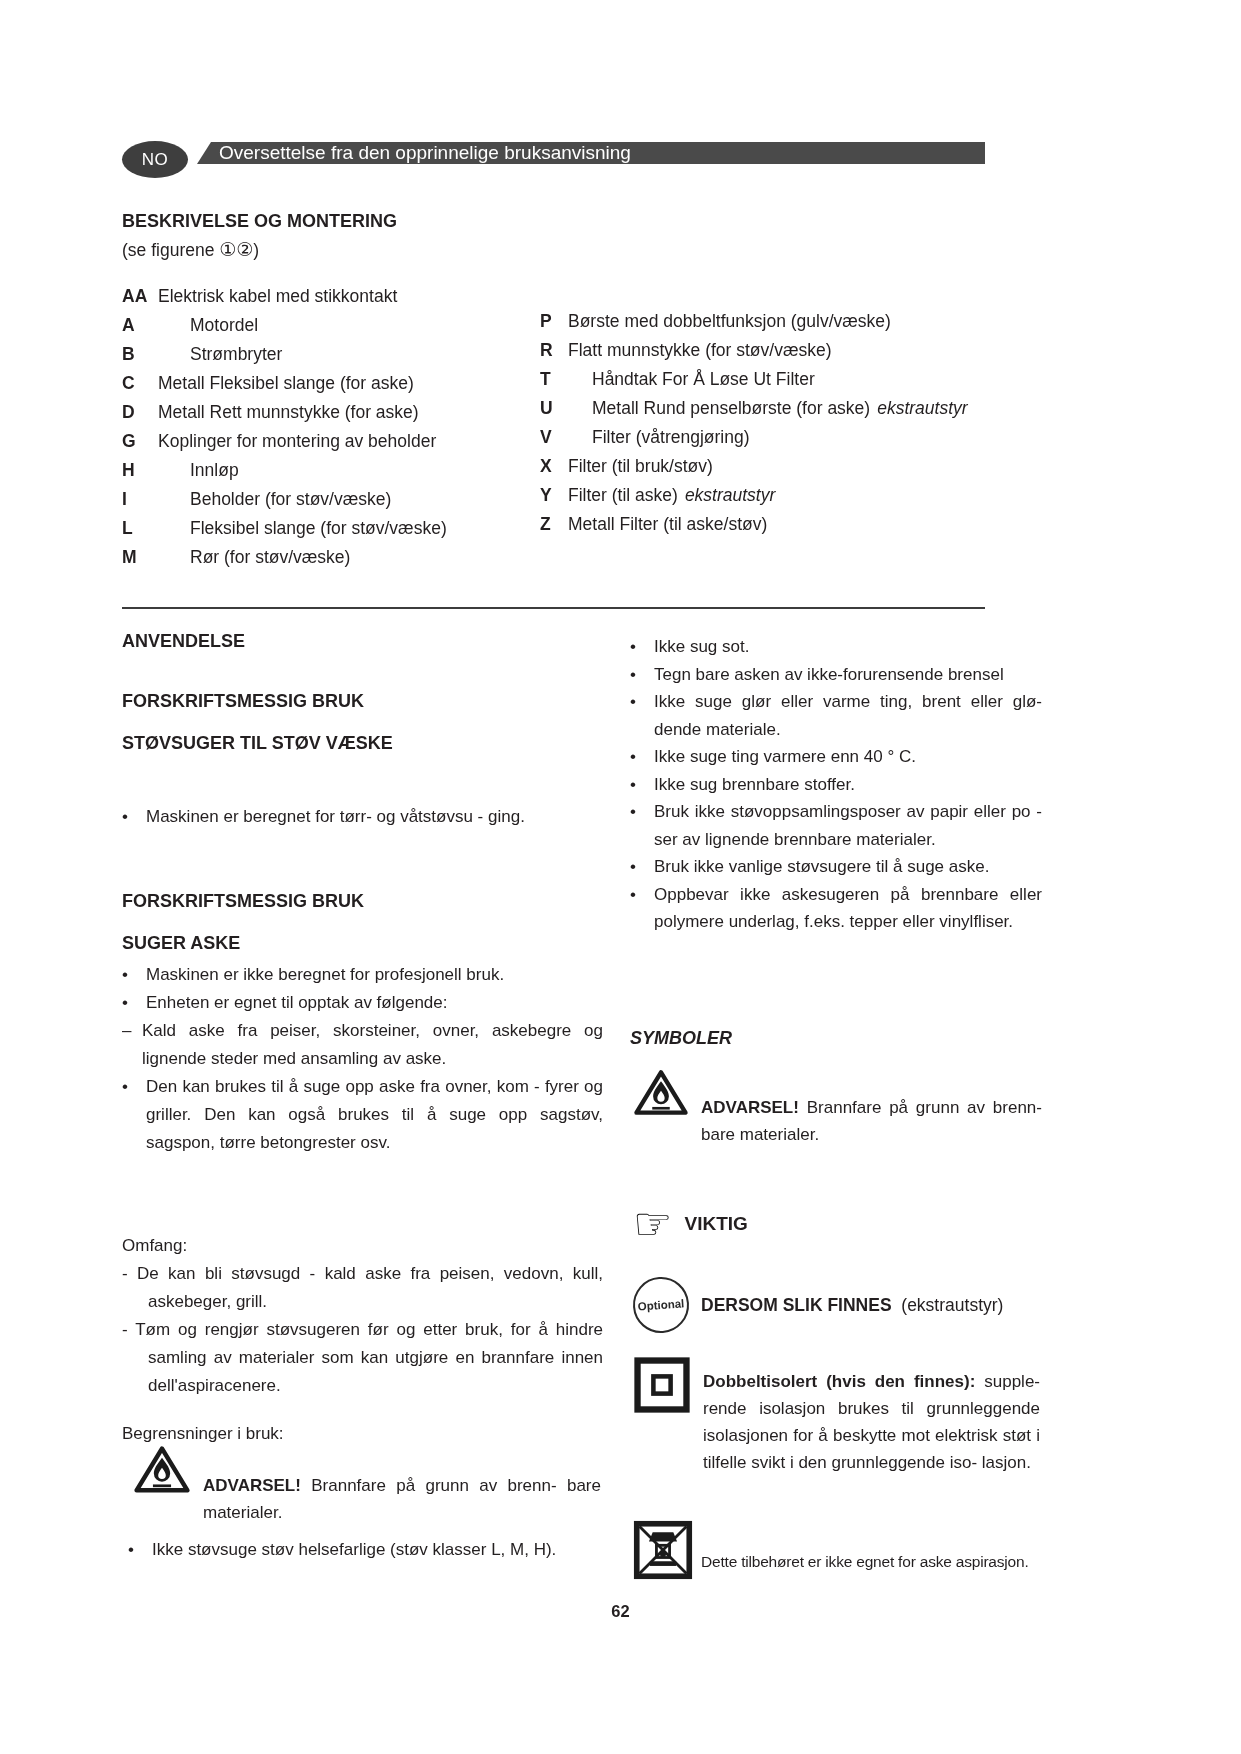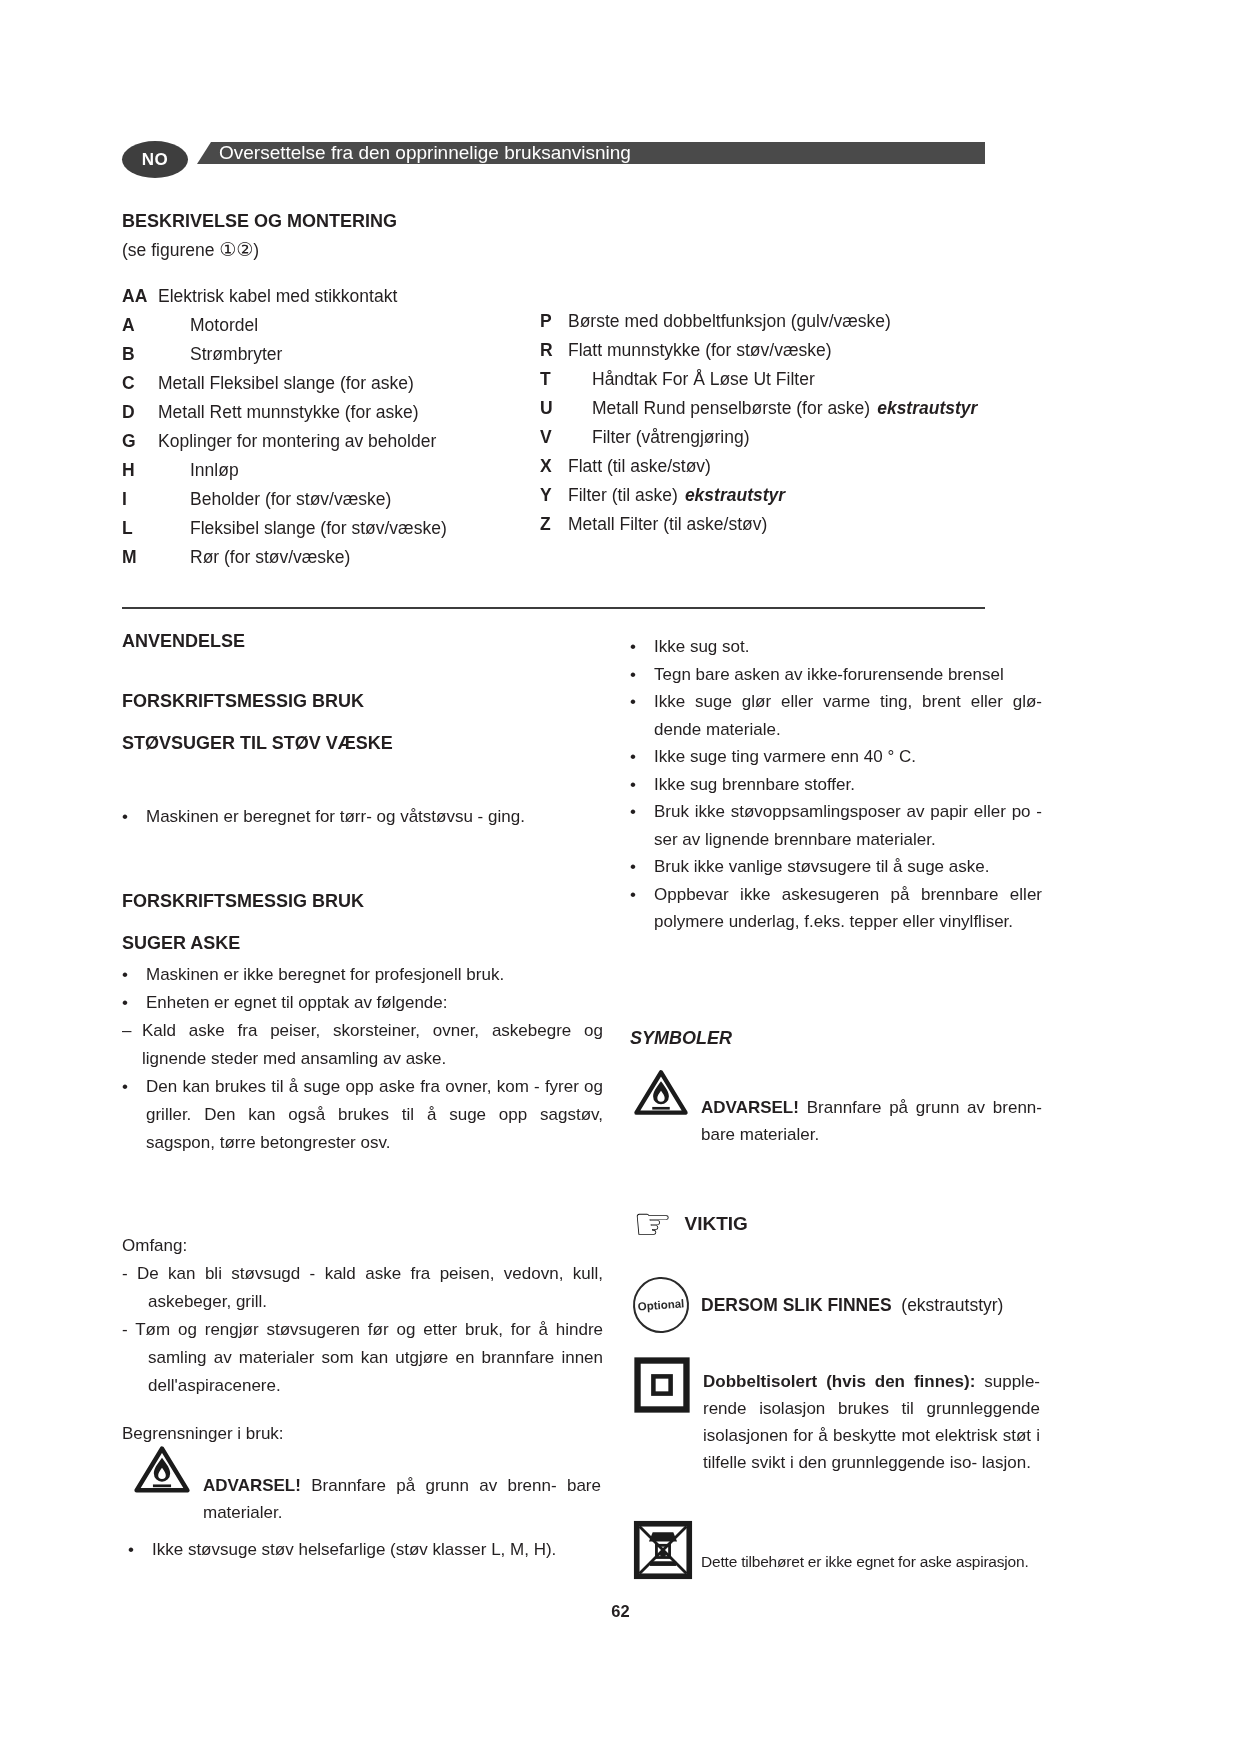--- a/index.html
+++ b/index.html
@@ -1,40 +1,40 @@
 <!DOCTYPE html>
 <html><head>
 <meta charset="utf-8">
 <style>
   html,body{margin:0;padding:0;background:#fff;}
   .page{position:relative;width:1241px;height:1754px;background:#ffffff;
         font-family:"Liberation Sans","DejaVu Sans",sans-serif;color:#231f20;overflow:hidden;}
 
   
   .lang-badge{position:absolute;left:122px;top:141px;width:66px;height:37px;background:#3e3e3e;
-              border-radius:50%;color:#fff;font-weight:bold;font-size:17px;
+              border-radius:50%;color:#fff;font-weight:normal;font-size:17px;
               display:flex;align-items:center;justify-content:center;letter-spacing:.5px;}
   .hdr-bar{position:absolute;left:197px;top:142px;width:788px;height:22px;background:#4a4a4a;color:#fff;
            font-size:19px;display:flex;align-items:center;padding-left:22px;box-sizing:border-box;
            clip-path:polygon(14px 0,100% 0,100% 100%,0 100%);}
 
   .sec-title{position:absolute;left:122px;top:211px;font-size:18px;font-weight:bold;}
   .sec-sub{position:absolute;left:122px;top:238px;font-size:17.5px;}
   .sec-sub .figs{font-size:19px;}
 
   
   .parts{position:absolute;font-size:17.5px;}
   .parts-left{left:122px;top:282px;width:460px;}
   .parts-right{left:540px;top:307px;width:470px;}
   .part{display:flex;line-height:29px;}
   .part .pk{font-weight:bold;flex:none;min-width:30px;margin-right:6px;}
   .parts-left .part .pk.tab{min-width:62px;}
   .parts-right .part .pk{min-width:22px;}
   .parts-right .part .pk.tab{min-width:46px;}
-  .part .note{margin-left:7px;font-weight:bold;}
+  .part .note{margin-left:7px;}
 
   .divider{position:absolute;left:122px;top:607px;width:863px;border-top:2px solid #3c3c3c;}
 
   
   .abs{position:absolute;}
   .h{font-size:18px;font-weight:bold;}
   .body-l{width:481px;font-size:17px;line-height:28px;}
   .body-r{width:412px;font-size:17px;line-height:27.5px;}
   .li{display:flex;}
   .li .mk{flex:none;width:24px;}
@@ -130,21 +130,21 @@
         <span class="pk tab">U</span>
         <span class="pl">Metall Rund penselbørste (for aske)</span>
         <i class="note">ekstrautstyr</i>
       </div>
     <div class="part">
         <span class="pk tab">V</span>
         <span class="pl">Filter (våtrengjøring)</span>
       </div>
     <div class="part">
         <span class="pk">X</span>
-        <span class="pl">Flatt (til aske/støv)</span>
+        <span class="pl">Filter (til bruk/støv)</span>
       </div>
     <div class="part">
         <span class="pk">Y</span>
         <span class="pl">Filter (til aske)</span>
         <i class="note">ekstrautstyr</i>
       </div>
     <div class="part">
         <span class="pk">Z</span>
         <span class="pl">Metall Filter (til aske/støv)</span>
       </div>

